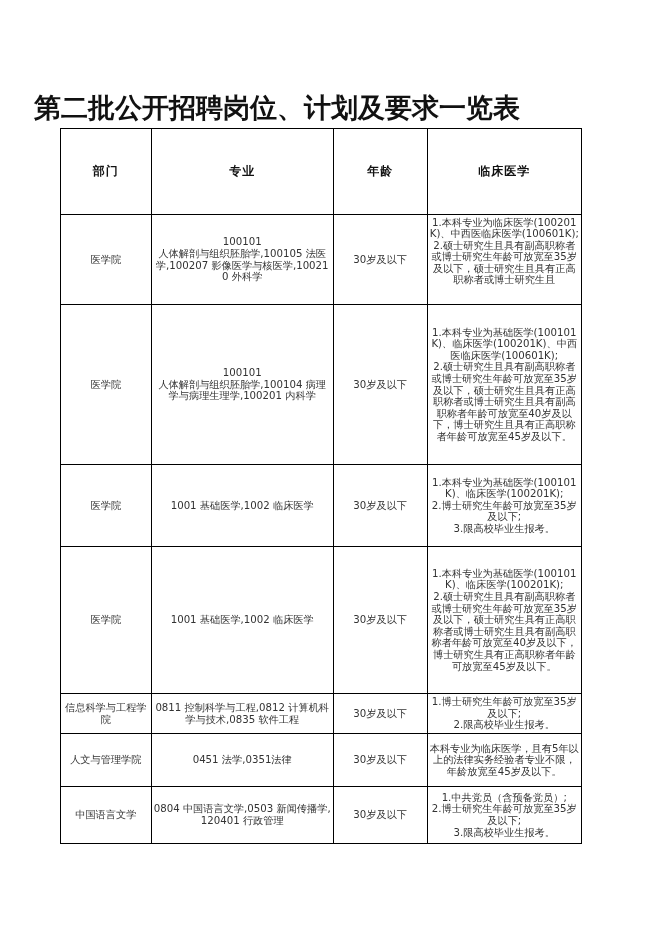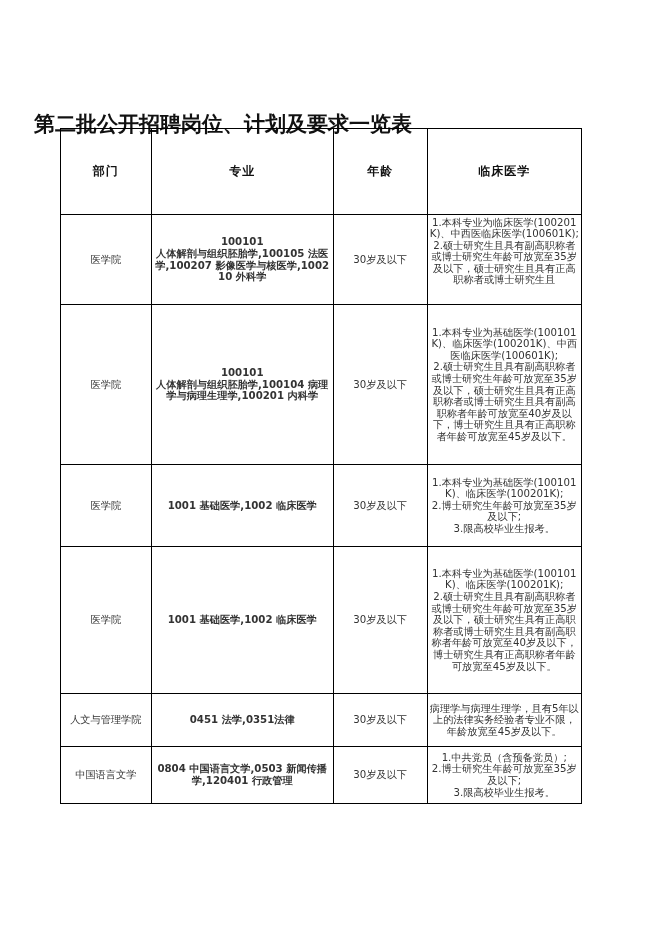--- a/index.html
+++ b/index.html
@@ -1,31 +1,31 @@
 <!DOCTYPE html>
 <html><head>
 <meta charset="utf-8">
 <style>
   html, body { margin: 0; padding: 0; background: #ffffff; }
   body { width: 662px; height: 936px; position: relative; overflow: hidden;
          font-family: "DejaVu Sans", "Liberation Sans", sans-serif; color: #222; }
-  .title { position: absolute; left: 34px; top: 90px; font-size: 21px; font-weight: bold;
-           letter-spacing: 0px; color: #111; white-space: nowrap; margin-top: 20px; }
+  .title { position: absolute; left: 34px; top: 90px; font-size: 27px; font-weight: bold;
+           letter-spacing: 0px; color: #111; white-space: nowrap; }
   table.grid { position: absolute; left: 60px; top: 128px; border-collapse: collapse;
                table-layout: fixed; width: 522px; }
   table.grid td, table.grid th { border: 1px solid #000; padding: 0 2px; text-align: center;
                vertical-align: middle; font-size: 10.2px; line-height: 11.6px; color: #333;
                word-break: break-all; }
   table.grid th { font-size: 12px; font-weight: bold; color: #111; letter-spacing: 1px; }
   .col-dept { width: 88px; }
   .col-major { width: 177px; }
   .col-age { width: 91px; }
   .col-req { width: 150px; }
   .req { white-space: pre-line; }
-  .major { white-space: pre-line; font-weight: bold; }
+  .major { white-space: pre-line; }
   .dept { white-space: pre-line; }
 </style>
 </head>
 <body>
 
 <div class="title">第二批公开招聘岗位、计划及要求一览表</div>
 
 <table class="grid">
   <colgroup>
     <col class="col-dept">
@@ -64,25 +64,32 @@
 2.博士研究生年龄可放宽至35岁及以下;
 3.限高校毕业生报考。</td>
   </tr>
   <tr style="height:147px">
     <td class="dept">医学院</td>
     <td class="major">1001 基础医学,1002 临床医学</td>
     <td>30岁及以下</td>
     <td class="req">1.本科专业为基础医学(100101K)、临床医学(100201K);
 2.硕士研究生且具有副高职称者或博士研究生年龄可放宽至35岁及以下，硕士研究生具有正高职称者或博士研究生且具有副高职称者年龄可放宽至40岁及以下，博士研究生具有正高职称者年龄可放宽至45岁及以下。</td>
   </tr>
+  <tr style="height:40px">
+    <td class="dept">信息科学与工程学院</td>
+    <td class="major">0811 控制科学与工程,0812 计算机科学与技术,0835 软件工程</td>
+    <td>30岁及以下</td>
+    <td class="req">1.博士研究生年龄可放宽至35岁及以下;
+2.限高校毕业生报考。</td>
+  </tr>
   <tr style="height:53px">
     <td class="dept">人文与管理学院</td>
     <td class="major">0451 法学,0351法律</td>
     <td>30岁及以下</td>
-    <td class="req">病理学与病理生理学，且有5年以上的法律实务经验者专业不限，年龄放宽至45岁及以下。</td>
+    <td class="req">本科专业为临床医学，且有5年以上的法律实务经验者专业不限，年龄放宽至45岁及以下。</td>
   </tr>
   <tr style="height:57px">
     <td class="dept">中国语言文学</td>
     <td class="major">0804 中国语言文学,0503 新闻传播学,120401 行政管理</td>
     <td>30岁及以下</td>
     <td class="req">1.中共党员（含预备党员）;
 2.博士研究生年龄可放宽至35岁及以下;
 3.限高校毕业生报考。</td>
   </tr>
 </tbody>

